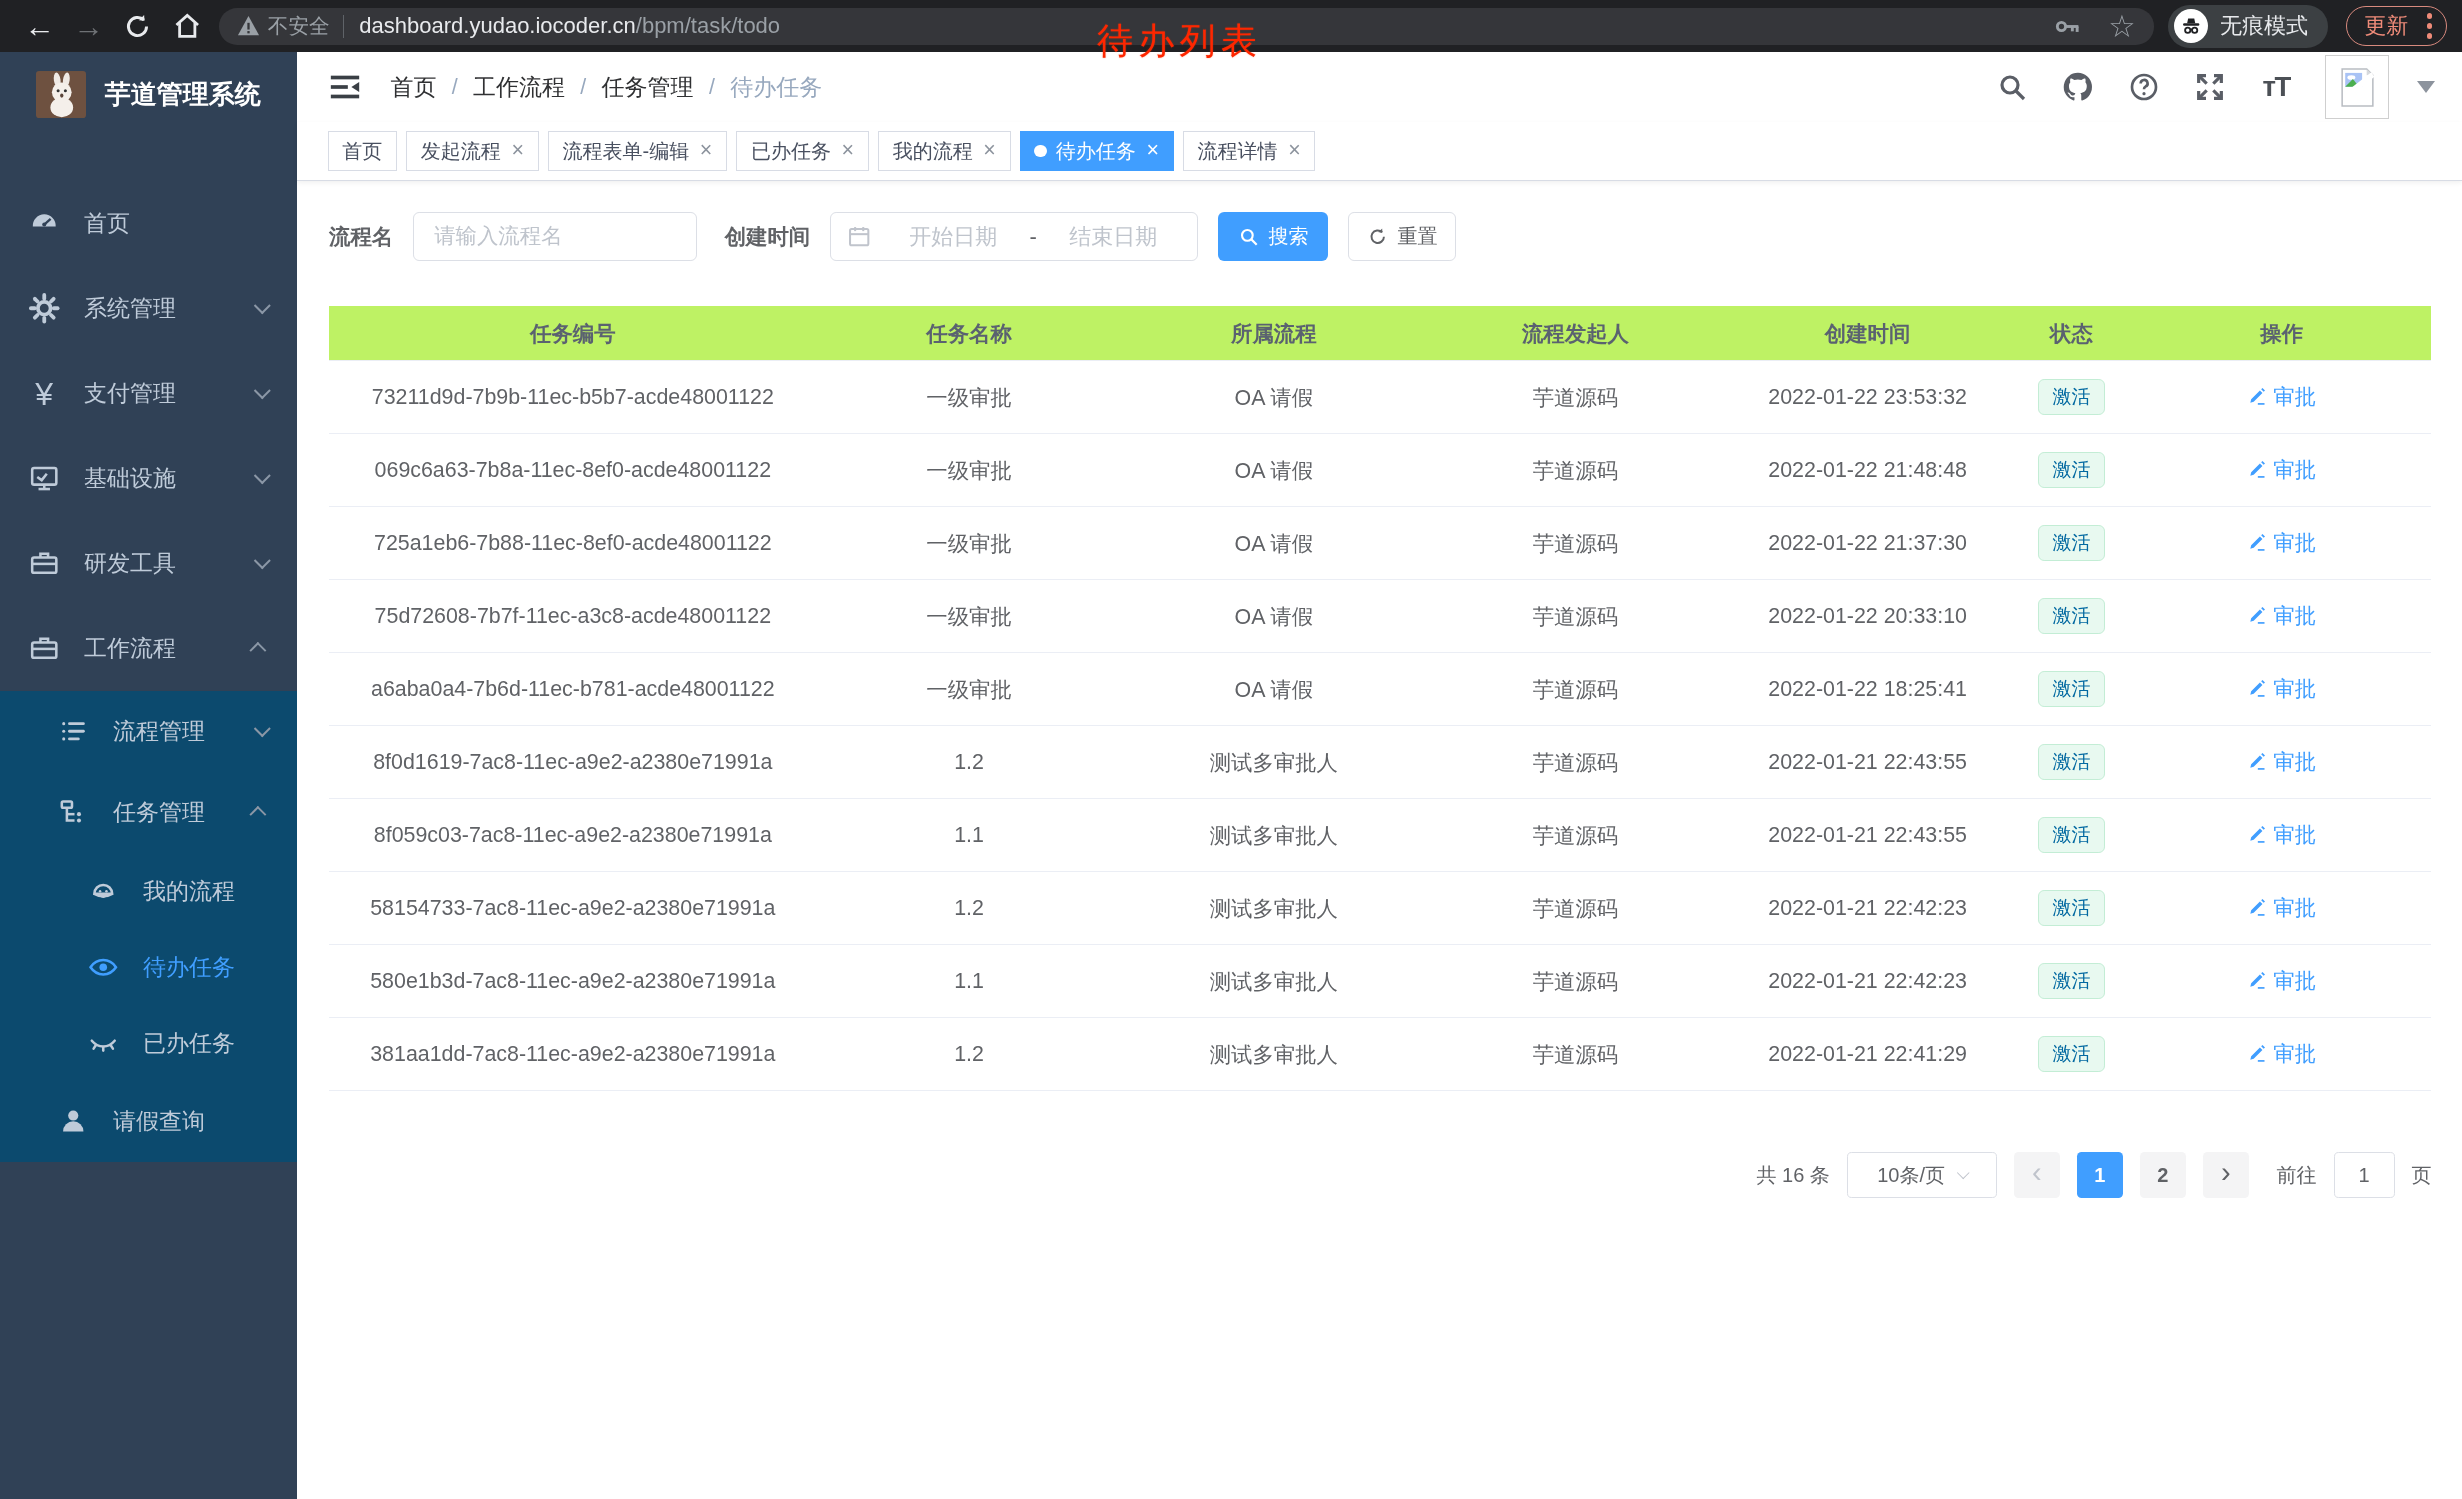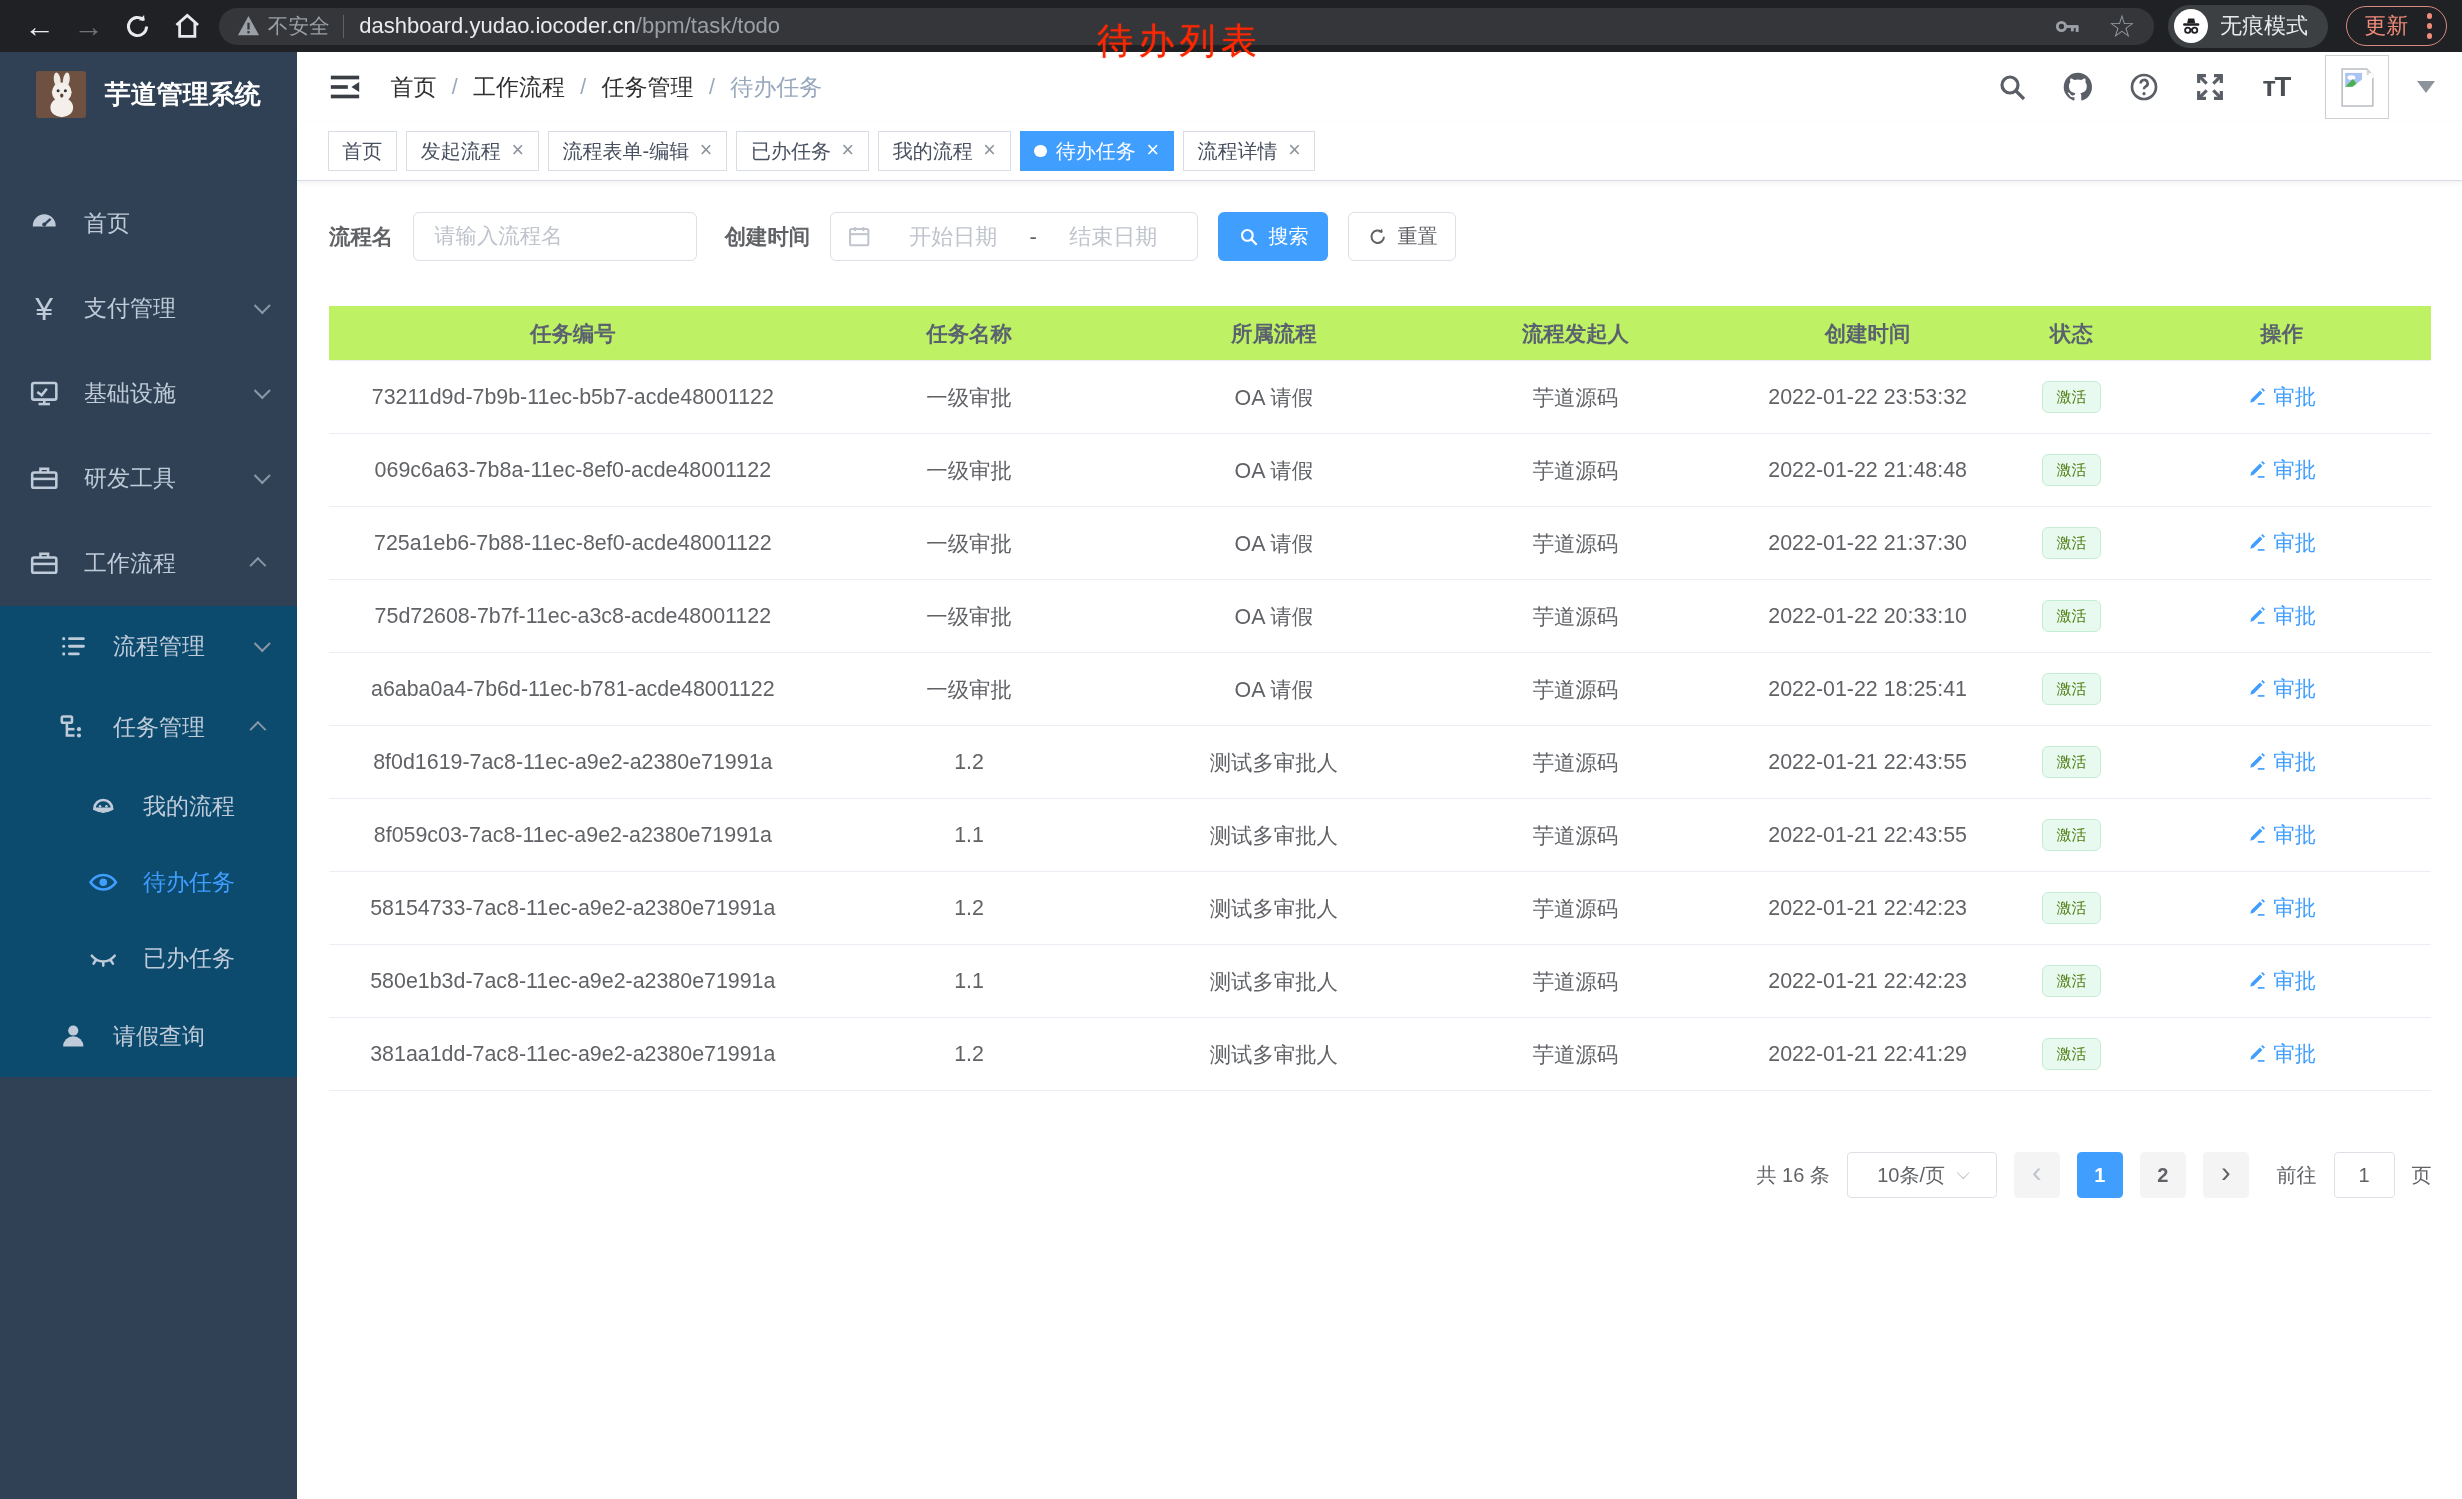--- a/index.html
+++ b/index.html
@@ -104,22 +104,22 @@
   .btn-plain { background:#fff; color:#606266; border:0.8px solid #dcdfe6; width:108px; margin-left:20px; gap:9.2px; }
   .btn-icon { width:21.4px; height:21.4px; }
 
   
   .dtable { margin-top:45px; width:2102px; font-size:21.4px; color:#606266; }
   .trow { display:flex; align-items:center; height:73px; border-bottom:0.8px solid #ebeef5; }
   .trow.thead { height:55px; background:#bef264; color:#5a6270; font-weight:bold; border-bottom:0.8px solid #ebeef5; }
   .cell { text-align:center; padding:0 7.6px; overflow:hidden; white-space:nowrap; }
   .c1{width:23.2%;} .c2{width:14.5%;} .c3{width:14.5%;} .c4{width:14.2%;}
   .c5{width:13.6%;} .c6{width:5.8%;} .c7{width:14.2%;}
-  .pill { display:inline-block; background:#e8f9f0; border:0.8px solid #c3edd5; color:#4d7c0f;
-    font-size:15px; border-radius:6.1px; padding:6.1px 13.7px; line-height:1.2; }
+  .pill { display:inline-block; background:#e8f9f0; border:0.8px solid #c3edd5; color:#0369a1;
+    font-size:19px; border-radius:6.1px; padding:6.1px 13.7px; line-height:1.2; }
   .approve-link { color:#409eff; display:inline-flex; align-items:center; gap:6.1px; cursor:pointer; }
   .pencil { width:20px; height:20px; }
 
   
   .pagi { margin-top:61px; display:flex; align-items:center; justify-content:flex-end; gap:17px;
     font-size:20px; color:#606266; }
   .psel { width:150px; height:46px; border:0.8px solid #dcdfe6; border-radius:4.6px; display:flex;
     align-items:center; justify-content:center; gap:12.2px; color:#606266; }
   .psel .sel-caret { width:9.2px; height:9.2px; border-right:1.5px solid #c0c4cc; border-bottom:1.5px solid #c0c4cc;
     transform:rotate(45deg) translateY(-2.3px); }
@@ -218,20 +218,35 @@
     <nav class="menu">
       <div class="m-item">
         <svg class="mi-icon" viewBox="0 0 24 24">
           <path d="M12 5a9 9 0 0 0-9 9.5h18A9 9 0 0 0 12 5z" fill="currentColor"></path>
           <line x1="12" y1="13" x2="17" y2="8.6" stroke="#304156" stroke-width="1.8"></line>
           <circle cx="12" cy="13" r="1.6" fill="#304156"></circle>
         </svg>
         <span class="m-label">首页</span>
       </div>
       <div class="m-item">
+        <svg class="mi-icon" viewBox="0 0 24 24" stroke="currentColor" fill="none" stroke-width="3" stroke-linecap="round">
+          <circle cx="12" cy="12" r="5"></circle>
+          <line x1="12" y1="1.5" x2="12" y2="4.5"></line>
+            <line x1="12" y1="19.5" x2="12" y2="22.5"></line>
+          <line x1="1.5" y1="12" x2="4.5" y2="12"></line>
+            <line x1="19.5" y1="12" x2="22.5" y2="12"></line>
+          <line x1="4.6" y1="4.6" x2="6.7" y2="6.7"></line>
+            <line x1="17.3" y1="17.3" x2="19.4" y2="19.4"></line>
+          <line x1="4.6" y1="19.4" x2="6.7" y2="17.3"></line>
+            <line x1="17.3" y1="6.7" x2="19.4" y2="4.6"></line>
+        </svg>
+        <span class="m-label">系统管理</span>
+        <span class="chev down"></span>
+      </div>
+      <div class="m-item">
         <span class="yen-glyph">¥</span>
         <span class="m-label">支付管理</span>
         <span class="chev down"></span>
       </div>
       <div class="m-item">
         <svg class="mi-icon" viewBox="0 0 24 24" fill="none" stroke="currentColor" stroke-width="2">
           <rect x="2.5" y="4" width="19" height="13" rx="1.5"></rect>
           <polyline points="6.5,11 10,13.5 14,8.5"></polyline>
           <line x1="12" y1="17" x2="12" y2="20.5"></line>
             <line x1="7.5" y1="20.5" x2="16.5" y2="20.5"></line>

